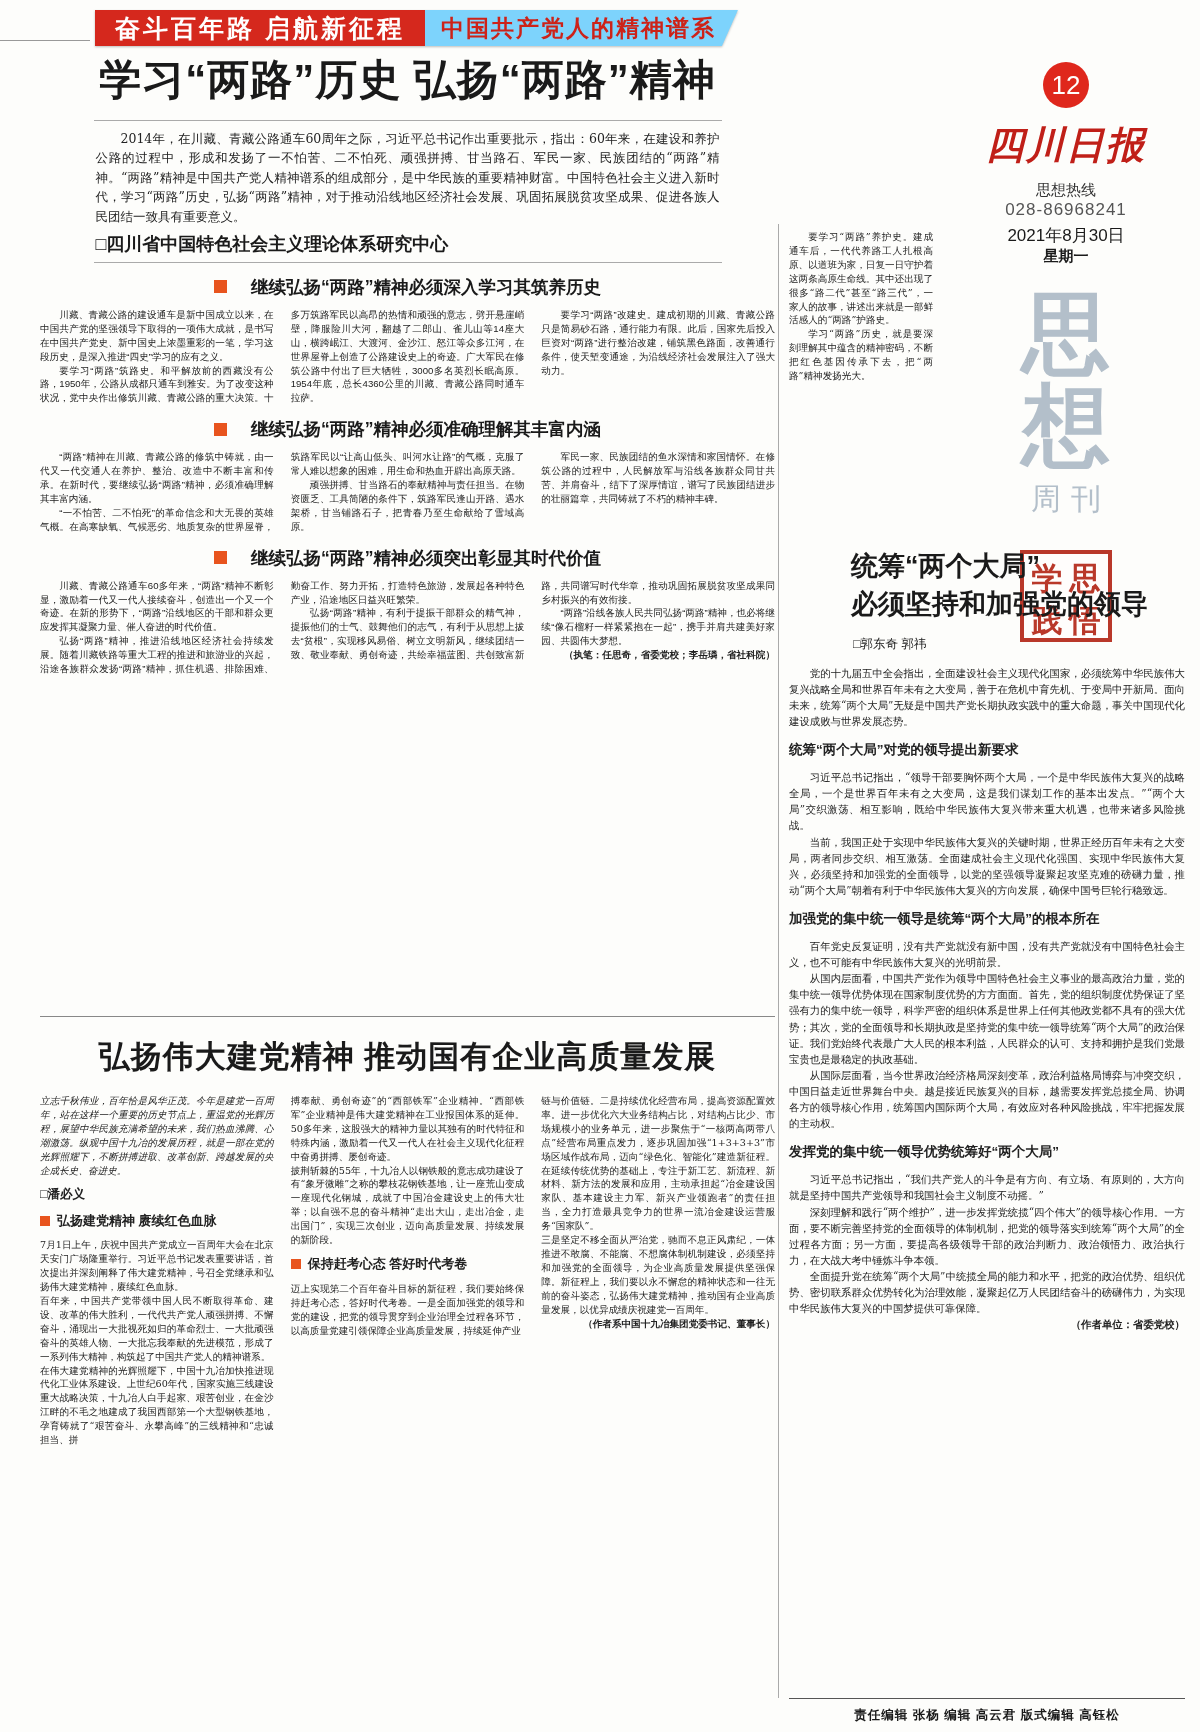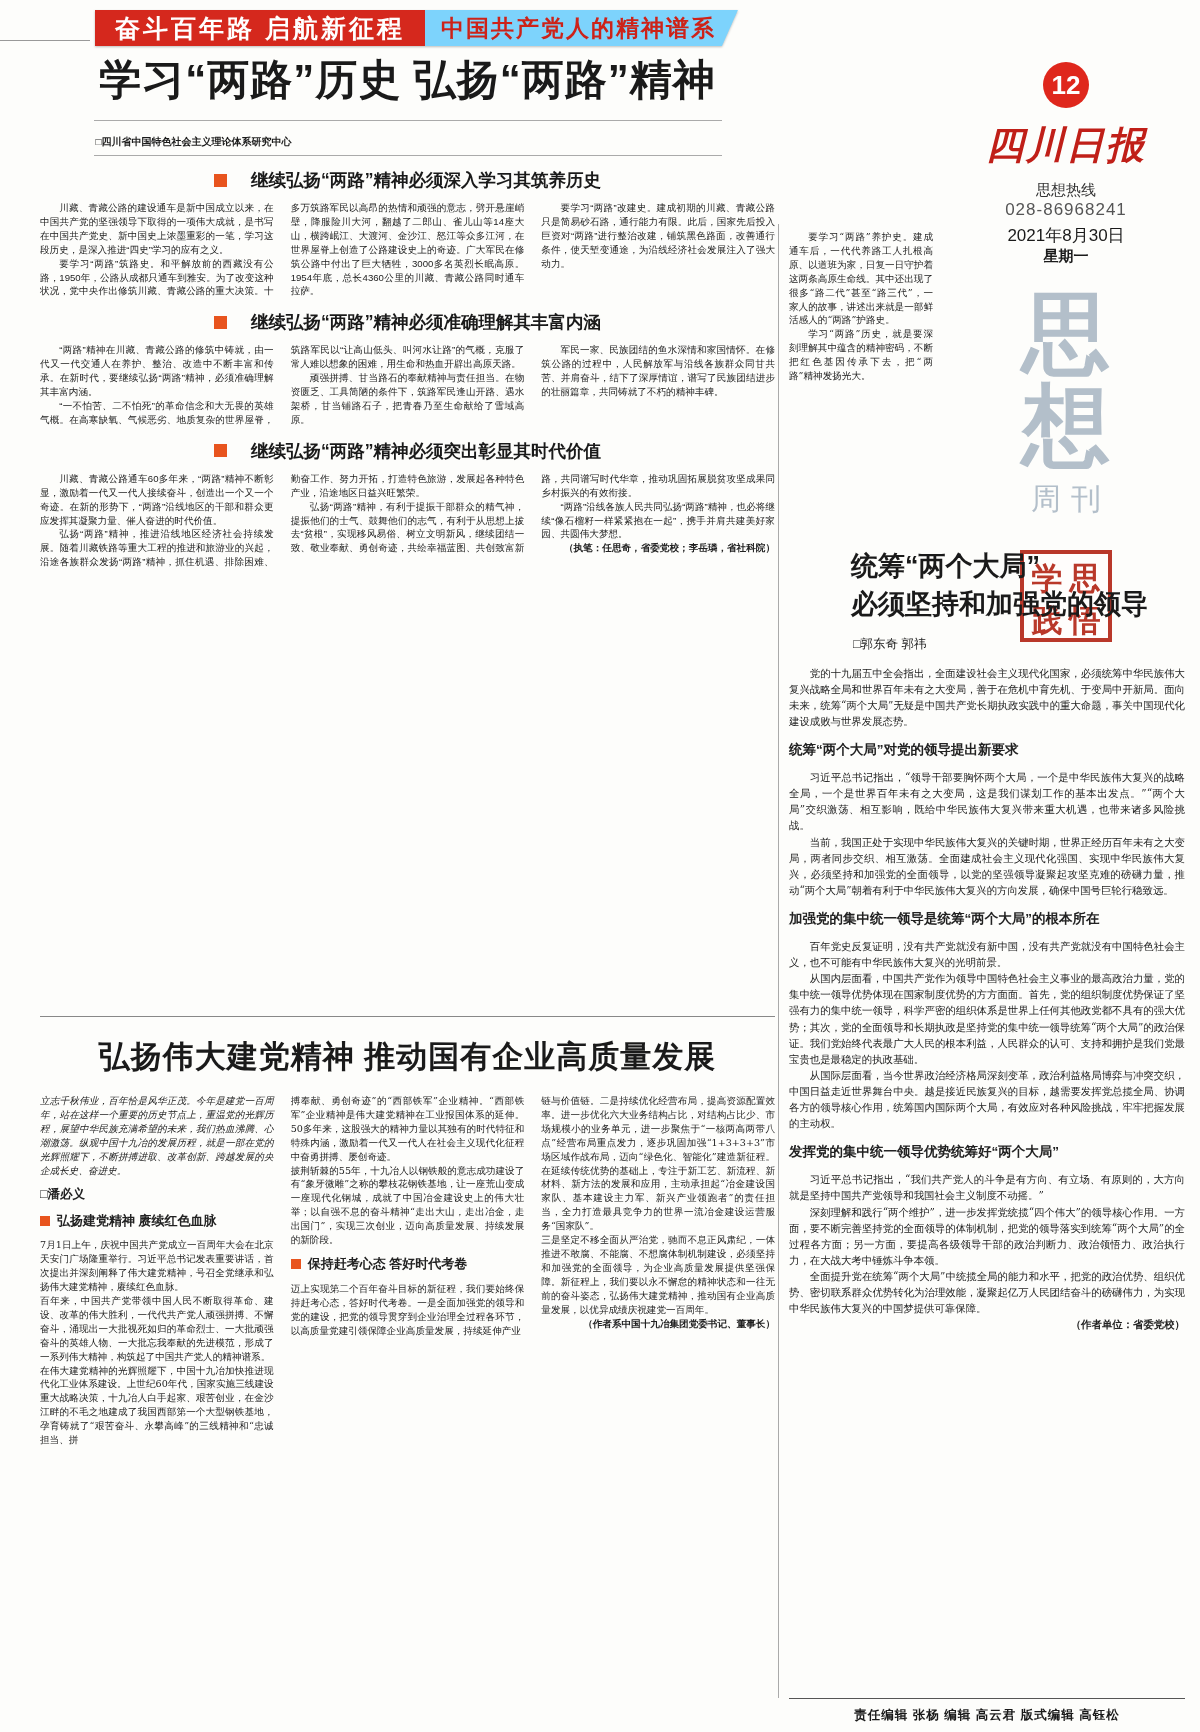--- a/index.html
+++ b/index.html
@@ -7,37 +7,37 @@
   .page { position:relative; width:1200px; height:1732px; margin:0 auto; background:#fdfdfb; color:#1a1a1a; overflow:hidden; }
 
   
   .top-hairline { position:absolute; left:0; top:40px; width:90px; border-top:1px solid #999; }
   .banner { position:absolute; left:95px; top:10px; display:flex; height:36px; filter:drop-shadow(0 1px 1px rgba(0,0,0,.25)); }
   .banner-left { background:#d5281d; color:#fff; font-weight:bold; font-size:25px; letter-spacing:3px; display:flex; align-items:center; padding:12px 20px; }
   .banner-right { background:#7dd3fc; color:#cd2218; font-weight:bold; font-size:23px; letter-spacing:2px; display:flex; align-items:center; padding:0 22px 0 16px; clip-path:polygon(0 0,100% 0,calc(100% - 16px) 100%,0 100%); }
 
   
   .masthead { position:absolute; left:935px; top:62px; width:262px; text-align:center; }
-  .page-num { width:46px; height:46px; border-radius:50%; background:#df271c; color:#fff; font-size:26px; font-weight:bold; display:flex; align-items:center; justify-content:center; margin:0 auto; }
+  .page-num { width:46px; height:46px; border-radius:50%; background:#df271c; color:#fff; font-size:26px; font-weight:normal; display:flex; align-items:center; justify-content:center; margin:0 auto; }
   .paper-name { margin-top:12px; color:#c01f18; font-size:38px; font-weight:bold; font-style:italic; font-family:"DejaVu Serif",serif; letter-spacing:2px; }
   .hotline-label { margin-top:10px; font-size:15px; color:#333; }
   .hotline-num { font-size:17px; color:#555; letter-spacing:1px; }
   .issue-date { margin-top:4px; font-size:17px; font-weight:normal; }
   .weekday { font-size:15px; font-weight:bold; }
   .weekly { margin-top:22px; color:#b3bfca; font-family:"DejaVu Serif",serif; }
   .weekly-char { font-size:88px; line-height:1.04; font-weight:bold; }
   .weekly-sub { font-size:30px; letter-spacing:10px; margin-top:8px; padding-left:10px; }
   .seal { margin:30px auto 0; width:92px; height:92px; border:4px solid #b9382a; display:grid; grid-template-columns:1fr 1fr; align-items:center; justify-items:center; color:#b9382a; font-size:31px; font-weight:bold; font-family:"DejaVu Serif",serif; background:#fffdfc; padding:4px; }
 
   
   .lead { position:absolute; left:40px; top:52px; width:735px; }
   .lead-headline { text-align:center; font-size:42px; font-weight:bold; letter-spacing:1px; }
   .lead-intro-wrap { width:628px; margin:12px auto 0; border-top:1px solid #aaa; border-bottom:1px solid #aaa; padding:8px 2px 6px; }
   .lead-intro { font-size:12.5px; line-height:1.55; text-align:justify; font-family:"DejaVu Serif",serif; text-indent:2em; color:#222; }
-  .lead-byline { font-weight:bold; font-size:10px; margin-top:6px; }
+  .lead-byline { font-weight:bold; font-size:18px; margin-top:6px; }
   .section { margin-top:12px; }
   .section-head { display:flex; justify-content:center; align-items:center; gap:24px; font-weight:bold; font-size:17.5px; margin:8px 0 9px; }
   .bullet { width:13px; height:13px; background:#e8541e; flex:0 0 auto; }
   .cols3 { column-count:3; column-gap:17px; font-size:9.6px; line-height:1.45; text-align:justify; font-family:Liberation Sans, sans-serif; color:#222; }
   .cols3 p, .bodytext p { text-indent:2em; margin:0; }
   .sign-off { text-align:right; font-weight:bold; text-indent:0 !important; }
 
   
   .cont-col { position:absolute; left:789px; top:230px; width:144px; font-size:9.6px; line-height:1.45; text-align:justify; font-family:"DejaVu Serif",serif; color:#222; }
   .cont-col p { text-indent:2em; margin:0; }
@@ -95,20 +95,21 @@
       <span>学</span>
       <span>思</span>
       <span>践</span>
       <span>悟</span>
     </div>
   </div>
 
   <div class="lead">
     <h1 class="lead-headline">学习“两路”历史 弘扬“两路”精神</h1>
     <div class="lead-intro-wrap">
+      <p class="lead-intro">2014年，在川藏、青藏公路通车60周年之际，习近平总书记作出重要批示，指出：60年来，在建设和养护公路的过程中，形成和发扬了一不怕苦、二不怕死、顽强拼搏、甘当路石、军民一家、民族团结的“两路”精神。“两路”精神是中国共产党人精神谱系的组成部分，是中华民族的重要精神财富。中国特色社会主义进入新时代，学习“两路”历史，弘扬“两路”精神，对于推动沿线地区经济社会发展、巩固拓展脱贫攻坚成果、促进各族人民团结一致具有重要意义。</p>
       <div class="lead-byline">□四川省中国特色社会主义理论体系研究中心</div>
     </div>
 
     <div class="section">
       <div class="section-head">
         <span class="bullet"></span>
         <span>继续弘扬“两路”精神必须深入学习其筑养历史</span>
       </div>
       <div class="cols3">
         <p>川藏、青藏公路的建设通车是新中国成立以来，在中国共产党的坚强领导下取得的一项伟大成就，是书写在中国共产党史、新中国史上浓墨重彩的一笔，学习这段历史，是深入推进“四史”学习的应有之义。</p>

